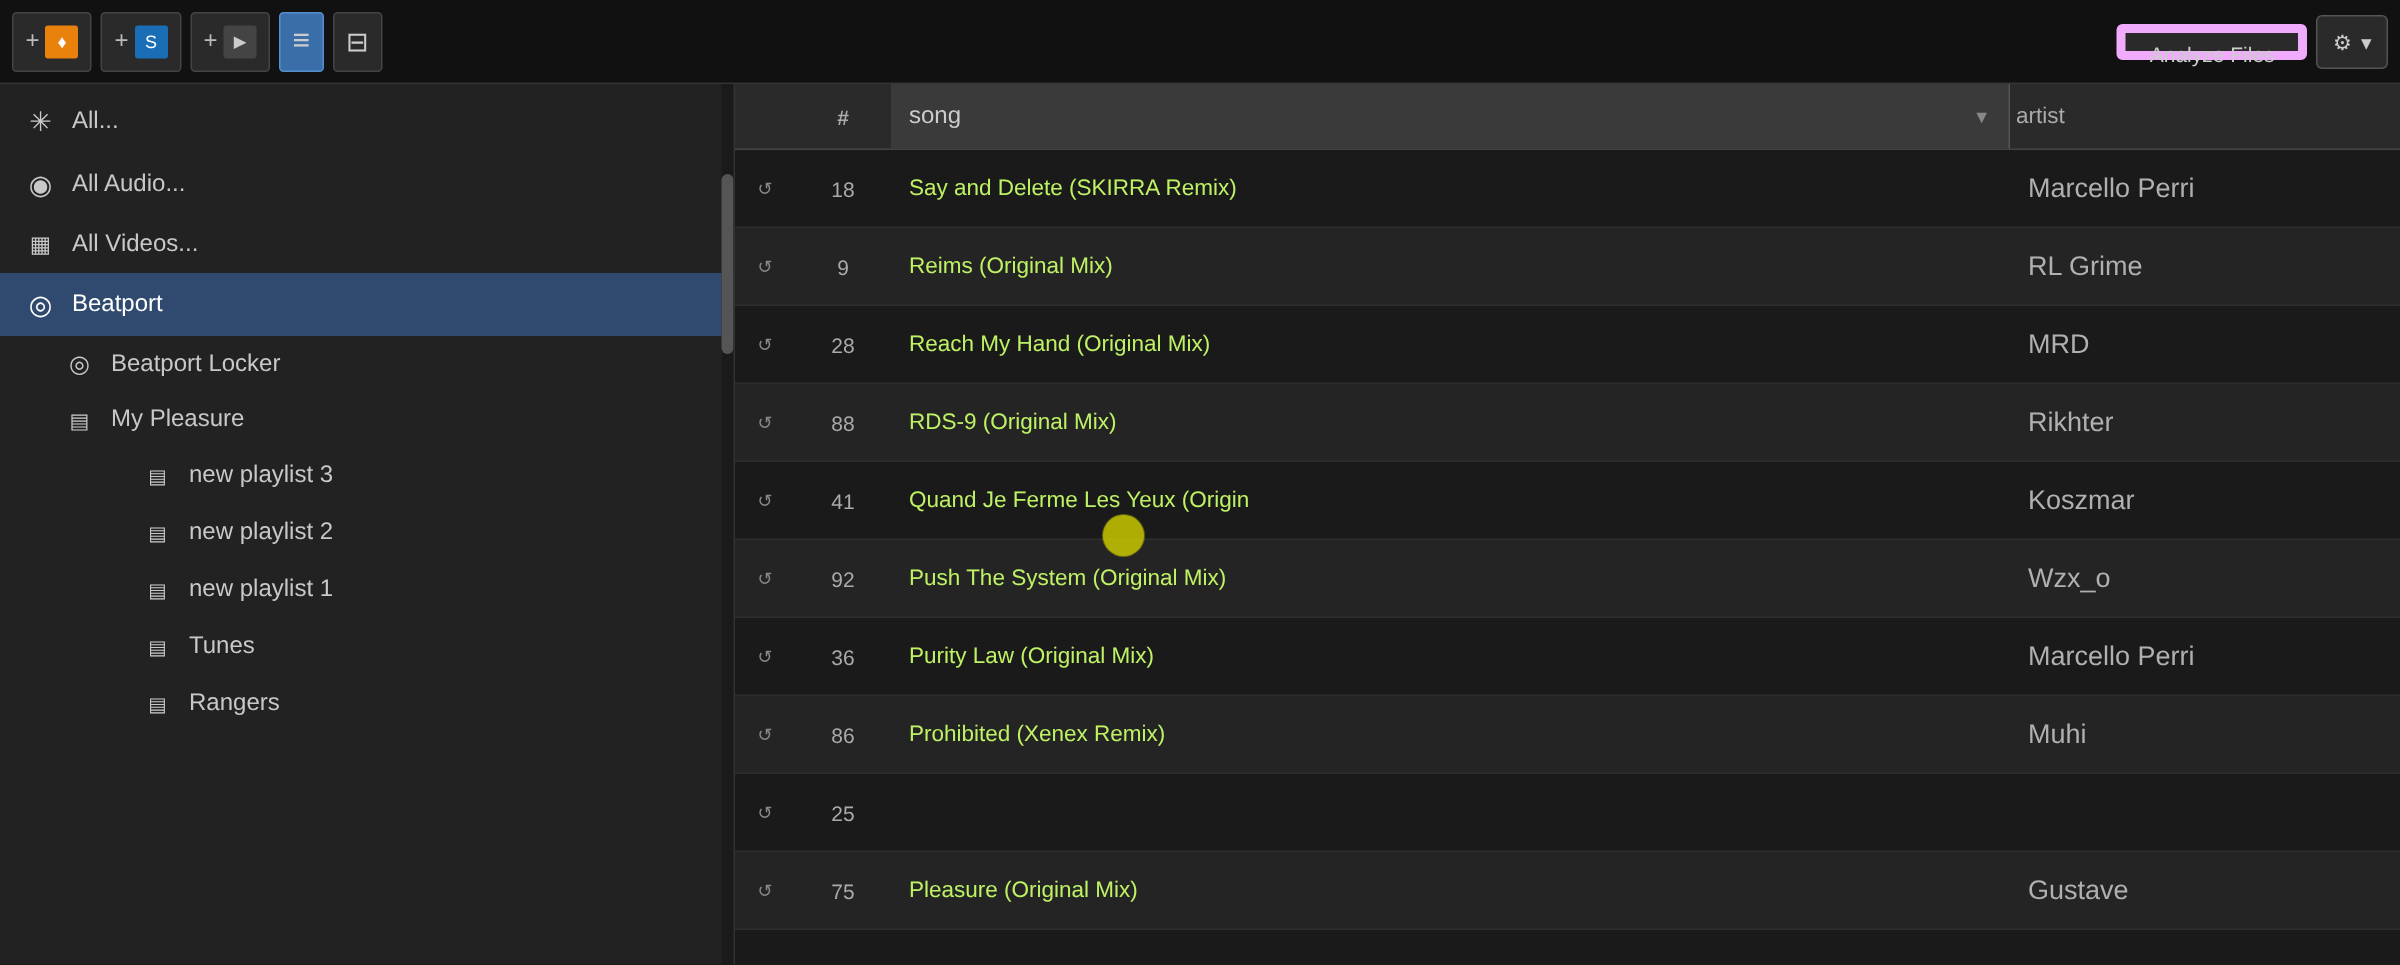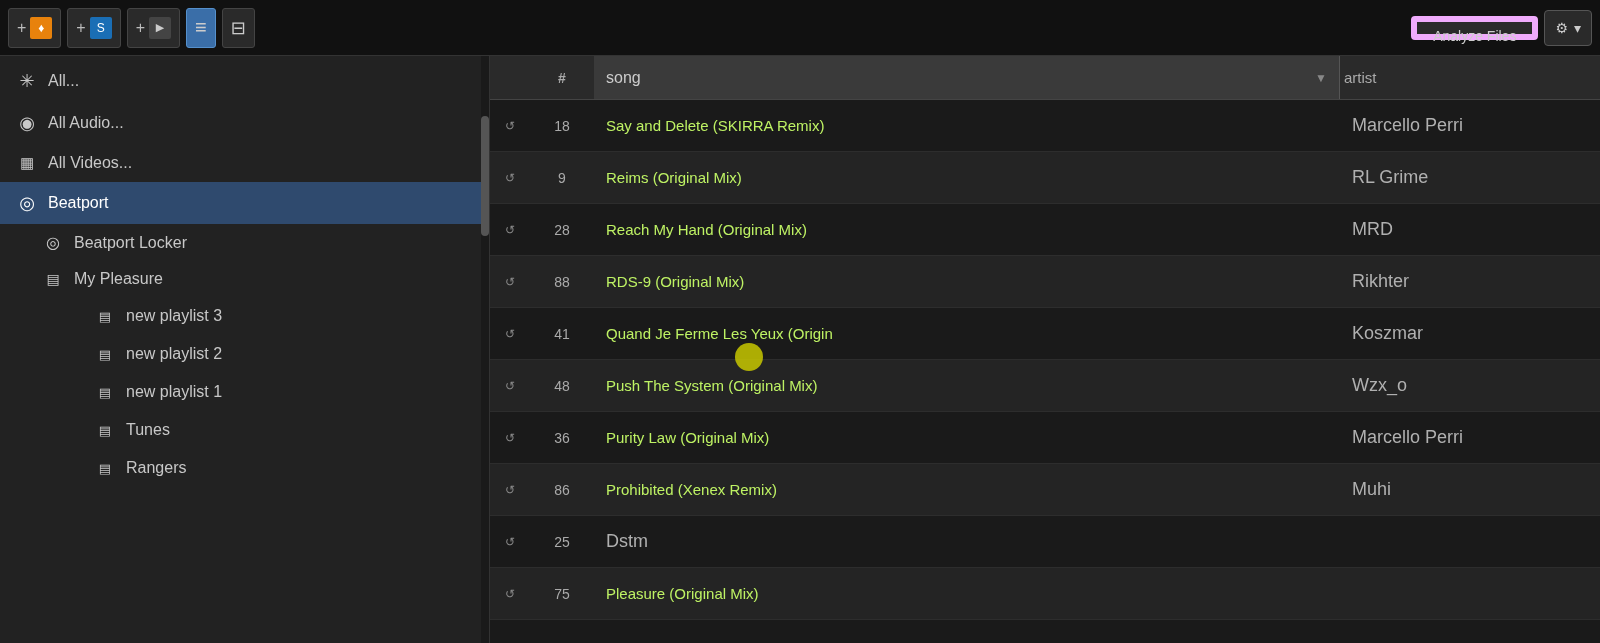--- a/index.html
+++ b/index.html
@@ -412,21 +412,21 @@
         <span style="font-size:12px;color:#888;">↺</span>
       </div>
       <div class="col-num">41</div>
       <div class="col-song">Quand Je Ferme Les Yeux (Origin</div>
       <div class="col-artist">Koszmar</div>
     </div>
         <div class="track-row alt">
       <div class="col-icon">
         <span style="font-size:12px;color:#888;">↺</span>
       </div>
-      <div class="col-num">48</div>
+      <div class="col-num">92</div>
       <div class="col-song">Push The System (Original Mix)</div>
       <div class="col-artist">Wzx_o</div>
     </div>
         <div class="track-row">
       <div class="col-icon">
         <span style="font-size:12px;color:#888;">↺</span>
       </div>
       <div class="col-num">36</div>
       <div class="col-song">Purity Law (Original Mix)</div>
       <div class="col-artist">Marcello Perri</div>
@@ -437,28 +437,28 @@
       </div>
       <div class="col-num">86</div>
       <div class="col-song">Prohibited (Xenex Remix)</div>
       <div class="col-artist">Muhi</div>
     </div>
         <div class="track-row">
       <div class="col-icon">
         <span style="font-size:12px;color:#888;">↺</span>
       </div>
       <div class="col-num">25</div>
-      <div class="col-artist">Dstm</div>
     </div>
         <div class="track-row alt">
       <div class="col-icon">
         <span style="font-size:12px;color:#888;">↺</span>
       </div>
       <div class="col-num">75</div>
       <div class="col-song">Pleasure (Original Mix)</div>
+      <div class="col-artist">Gustave</div>
     </div>
       </div>
 
   </div>
 
 </div>
 
 <div class="cursor-overlay" id="cursor-overlay" style="left:735px;top:343px;">
   <div class="cursor-dot"></div>
 </div>

